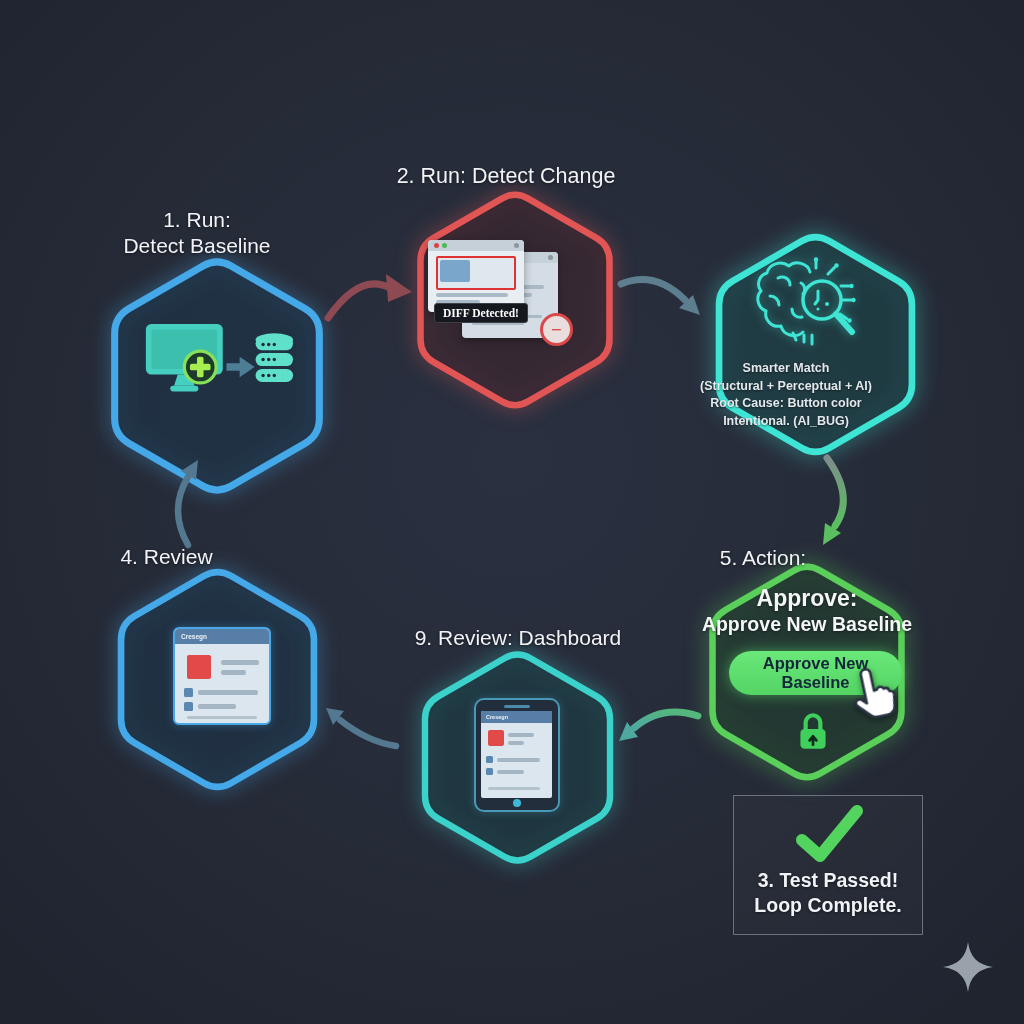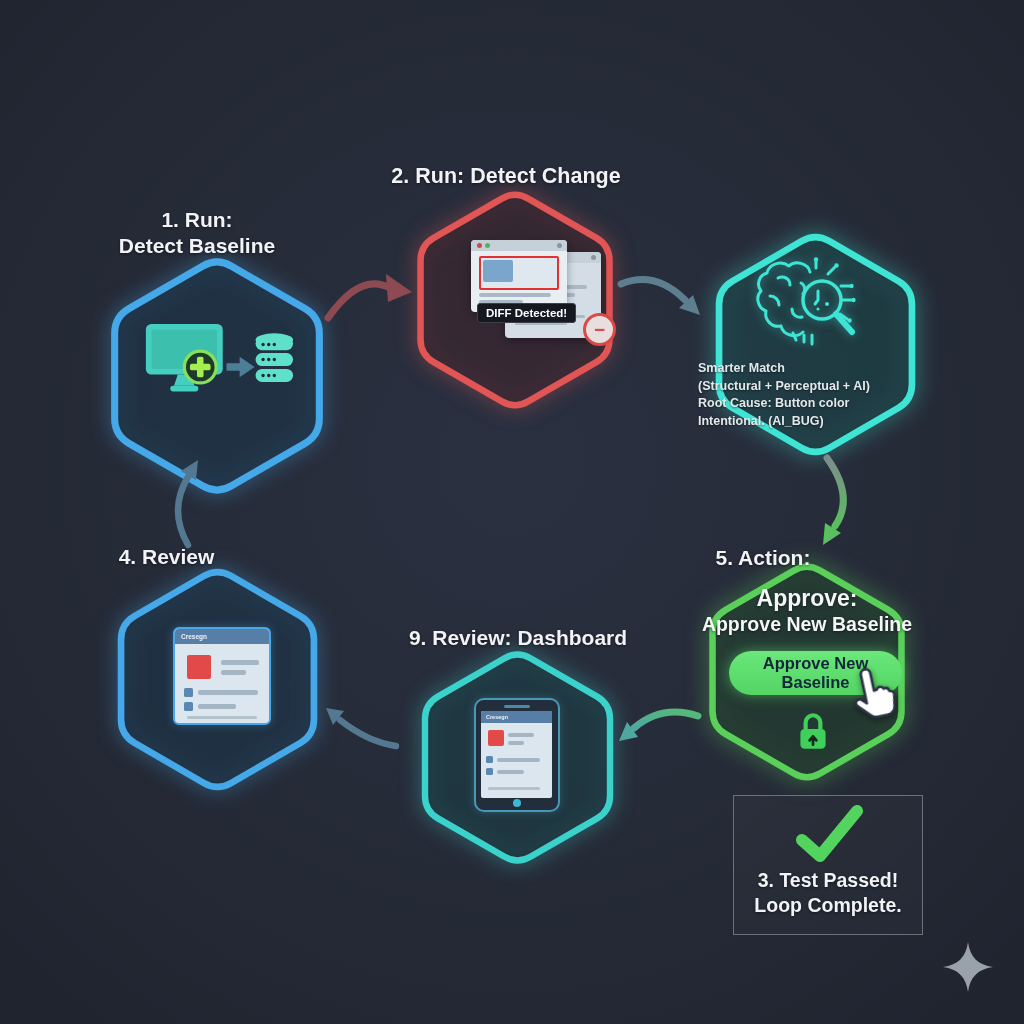--- a/index.html
+++ b/index.html
@@ -12,49 +12,49 @@
   .hex{position:absolute;}
   .hex svg{display:block;overflow:visible;}
   .hex path{fill:rgba(12,17,26,0.35);stroke:currentColor;stroke-width:6;}
   .hex1{left:87px;top:246px;width:260px;height:260px;color:#45a8e8;filter:drop-shadow(0 0 10px rgba(69,168,232,.55));}
   .hex2{left:395px;top:180px;width:240px;height:240px;color:#e25555;filter:drop-shadow(0 0 10px rgba(226,85,85,.55));}
   .hex3{left:693px;top:222px;width:245px;height:245px;color:#3ee4d4;filter:drop-shadow(0 0 11px rgba(62,228,212,.6));}
   .hex5{left:687px;top:552px;width:240px;height:240px;color:#5ad05a;filter:drop-shadow(0 0 11px rgba(90,208,90,.6));}
   .hexd{left:400px;top:640px;width:235px;height:235px;color:#3cd2cc;filter:drop-shadow(0 0 10px rgba(60,210,204,.55));}
   .hexr{left:95px;top:557px;width:245px;height:245px;color:#45a8e8;filter:drop-shadow(0 0 10px rgba(69,168,232,.55));}
   
-  .lbl{position:absolute;color:#f1f3f6;font-weight:700;text-align:center;
+  .lbl{position:absolute;color:#f1f3f6;font-weight:400;text-align:center;
        text-shadow:0 1px 3px rgba(0,0,0,.5);line-height:26px;}
   .lbl1{left:77px;top:207px;width:240px;font-size:21px;}
   .lbl2{left:366px;top:163px;width:280px;font-size:21.5px;}
   .lbl3{left:668px;top:202px;width:300px;font-size:21.5px;}
   .lblr{left:104px;top:544px;width:125px;font-size:21px;}
   .lbld{left:368px;top:625px;width:300px;font-size:21px;}
   .lbl5{left:688px;top:545px;width:150px;font-size:21px;}
   
   .baseline-icons{position:absolute;left:144px;top:320px;width:150px;height:80px;}
   
-  .diffwrap{position:absolute;left:471px;top:240px;width:146px;height:106px;}
+  .diffwrap{position:absolute;left:428px;top:240px;width:146px;height:106px;font-family:Liberation Serif, serif;}
   .bwin{position:absolute;border-radius:4px;box-shadow:0 3px 8px rgba(0,0,0,.35);}
   .bwin .bar{position:absolute;left:0;top:0;right:0;height:11px;border-radius:4px 4px 0 0;background:#c6d0d9;}
   .win-back{left:34px;top:12px;width:96px;height:86px;background:#d4dde6;}
   .win-front{left:0;top:0;width:96px;height:72px;background:#e9eef3;}
   .dot{position:absolute;border-radius:50%;width:5px;height:5px;top:3px;}
   .blk{position:absolute;background:#7aa6cc;border-radius:2px;}
   .ln{position:absolute;background:#a9bac6;border-radius:2px;}
   .diff-hl{position:absolute;left:8px;top:16px;width:76px;height:30px;border:2.5px solid #e03232;background:#dfe8ee;border-radius:2px;}
   .diff-badge{position:absolute;left:6px;top:63px;background:#15181f;border:1px solid #3a3f48;border-radius:3px;
       color:#fff;font-size:11.5px;font-weight:700;padding:3px 8px;white-space:nowrap;}
   .minus-circle{position:absolute;left:112px;top:73px;width:27px;height:27px;border-radius:50%;
       border:3.5px solid #dc4848;background:#e9dede;color:#dc4848;font-size:19px;font-weight:700;
       display:flex;align-items:center;justify-content:center;line-height:0;}
   
   .brain{position:absolute;left:756px;top:256px;width:116px;height:100px;
       filter:drop-shadow(0 0 5px rgba(62,228,212,.5));}
-  .judge-text{position:absolute;left:698px;top:360px;width:232px;
+  .judge-text{position:absolute;left:670px;top:360px;width:232px;text-align:center;
       color:#e3e8ec;font-size:12.5px;font-weight:600;line-height:17.5px;text-shadow:0 1px 2px rgba(0,0,0,.5);}
   
   .approve-h{position:absolute;left:687px;top:585px;width:240px;text-align:center;color:#f4f6f8;
       font-size:23px;font-weight:700;text-shadow:0 1px 3px rgba(0,0,0,.5);}
   .approve-s{position:absolute;left:677px;top:613px;width:260px;text-align:center;color:#f4f6f8;
       font-size:19.5px;font-weight:700;text-shadow:0 1px 3px rgba(0,0,0,.5);}
   .approve-btn{position:absolute;left:729px;top:651px;width:173px;height:44px;border:none;border-radius:22px;
       background:linear-gradient(180deg,#6ae879 0%,#53d463 100%);color:#12263a;font-family:inherit;
       font-size:16.5px;font-weight:700;box-shadow:0 0 14px rgba(90,224,108,.55);cursor:pointer;}
   .cursor-hand{position:absolute;left:843px;top:666px;width:58px;height:58px;

